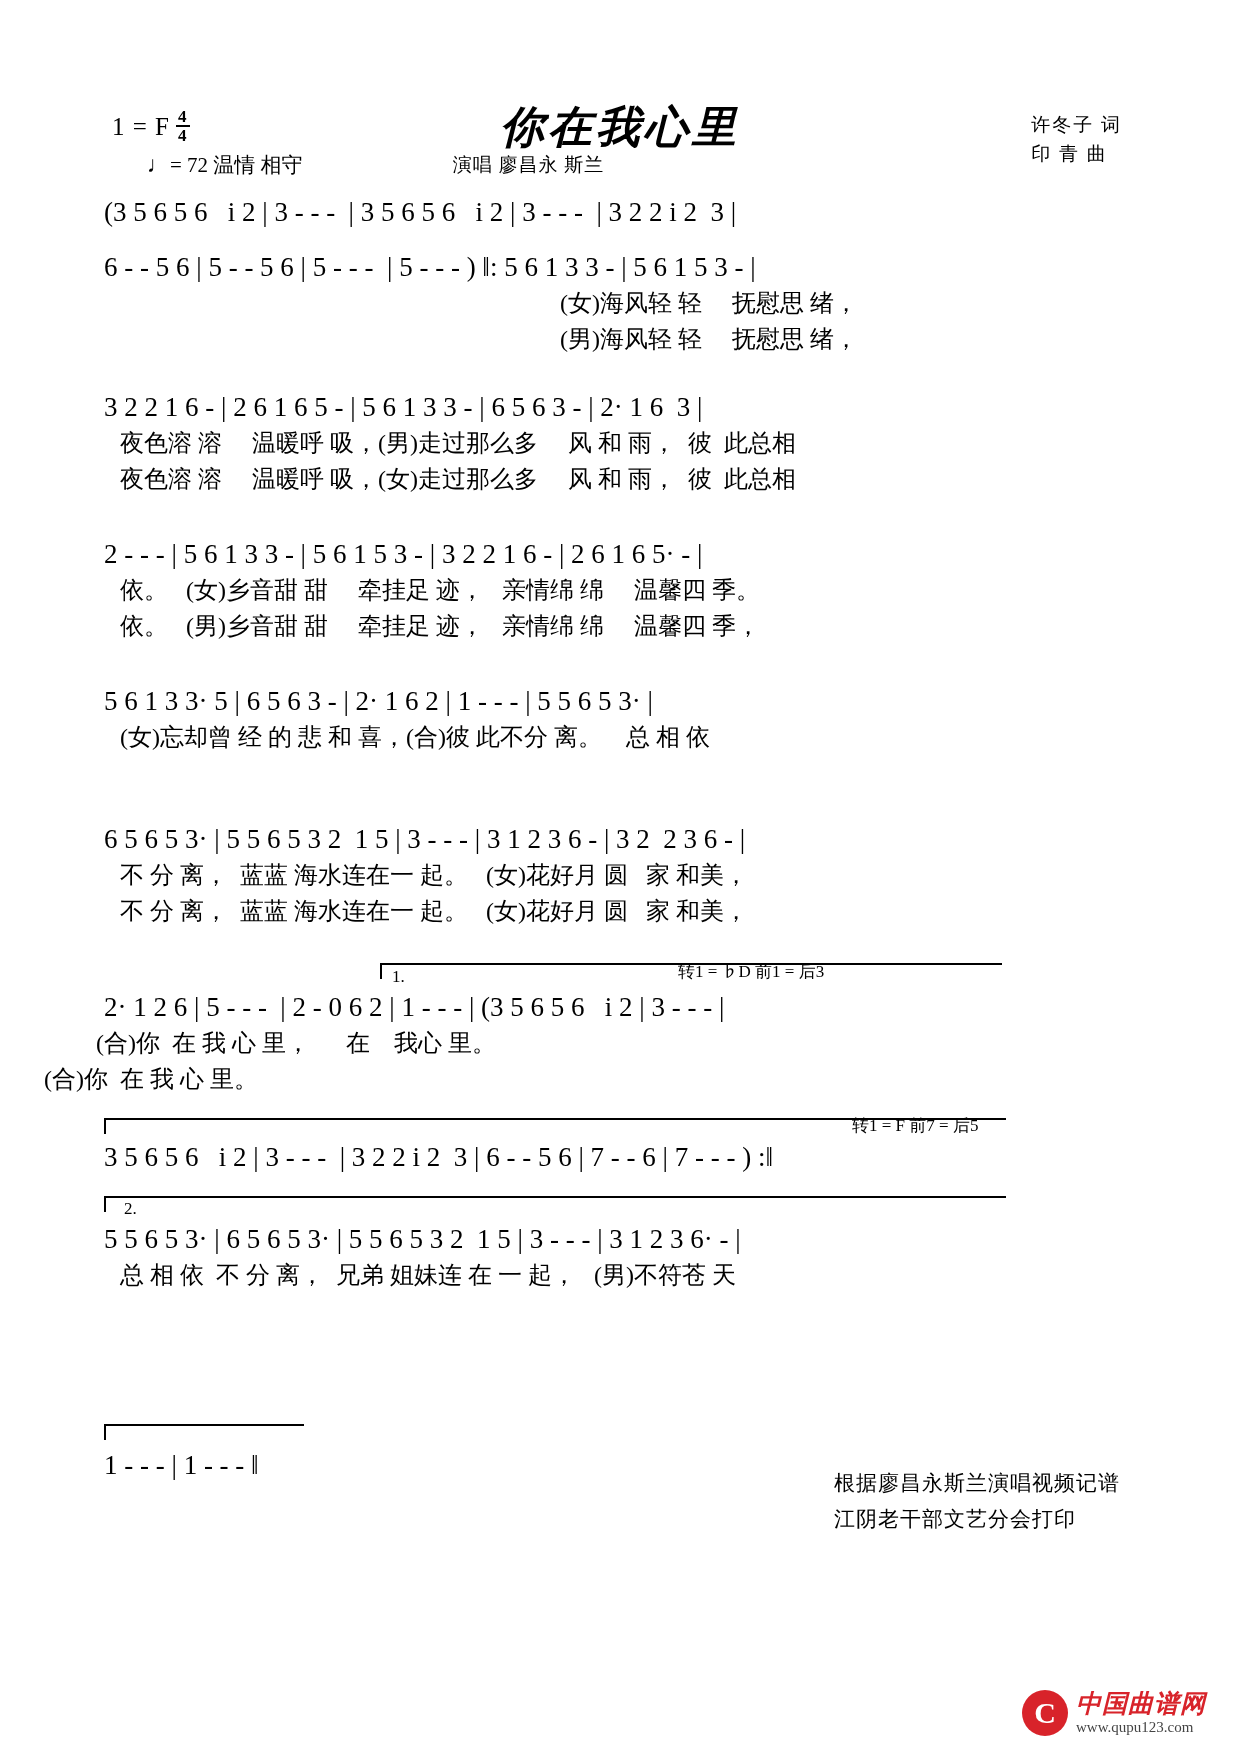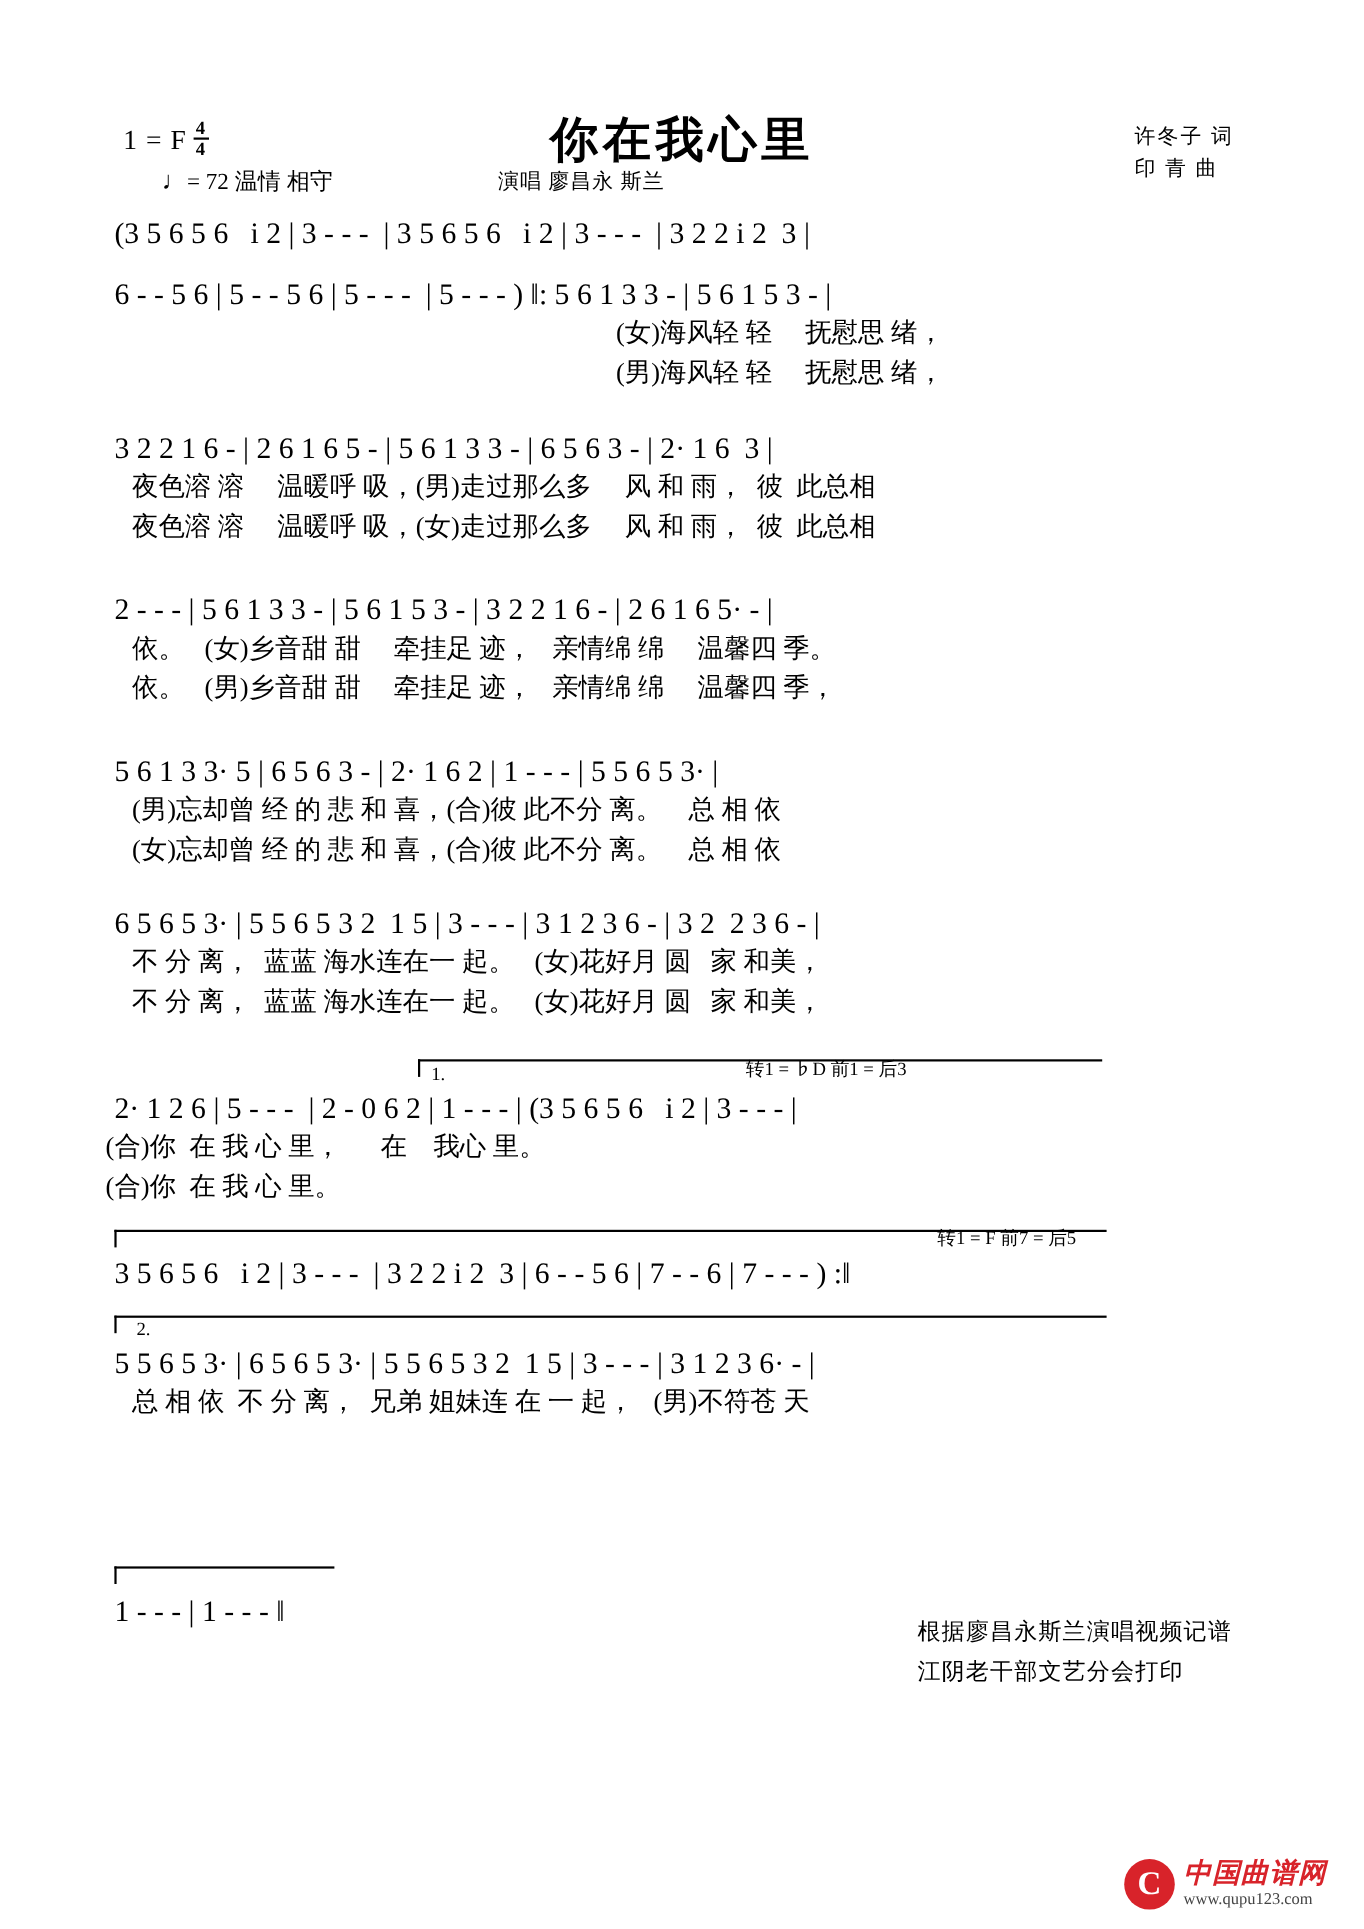--- a/index.html
+++ b/index.html
@@ -54,20 +54,21 @@
 
   .title {
     position: absolute;
     left: 0; top: 98px;
     width: 1240px;
     text-align: center;
     font-size: 44px;
     font-weight: bold;
     font-family: "Liberation Serif", serif;
     letter-spacing: 4px;
+    font-style: italic;
   }
   .subtitle {
     position: absolute;
     left: 0; top: 152px;
     width: 1057px;
     text-align: center;
     font-size: 19px;
     letter-spacing: 1px;
   }
   .credits {
@@ -188,38 +189,37 @@
   </div>
 
   <div class="system" style="top:537px">
     <div class="notes">2 - - - | 5 6 1 3 3 - | 5 6 1 5 3 - | 3 2 2 1 6 - | 2 6 1 6 5· - |</div>
     <div class="lyrics">依。   (女)乡音甜 甜     牵挂足 迹，   亲情绵 绵     温馨四 季。</div>
     <div class="lyrics">依。   (男)乡音甜 甜     牵挂足 迹，   亲情绵 绵     温馨四 季，</div>
   </div>
 
   <div class="system" style="top:684px">
     <div class="notes">5 6 1 3 3· 5 | 6 5 6 3 - | 2· 1 6 2 | 1 - - - | 5 5 6 5 3· |</div>
-    <div class="lyrics">(男)忘却曾 经 的 悲 和 喜，(合)彼 此不分 离。    总 相 依</div>
     <div class="lyrics">(女)忘却曾 经 的 悲 和 喜，(合)彼 此不分 离。    总 相 依</div>
   </div>
 
   <div class="system" style="top:822px">
     <div class="notes">6 5 6 5 3· | 5 5 6 5 3 2  1 5 | 3 - - - | 3 1 2 3 6 - | 3 2  2 3 6 - |</div>
     <div class="lyrics">不 分 离，  蓝蓝 海水连在一 起。   (女)花好月 圆   家 和美，</div>
     <div class="lyrics">不 分 离，  蓝蓝 海水连在一 起。   (女)花好月 圆   家 和美，</div>
   </div>
 
   <div class="hbracket" style="left:380px; top:963px; width:620px;"></div>
   <div class="bracket-label" style="left:392px; top:967px;">1.</div>
   <div class="mark-text" style="left:678px; top:960px;">转1 = ♭D 前1 = 后3</div>
 
   <div class="system" style="top:990px">
     <div class="notes">2· 1 2 6 | 5 - - -  | 2 - 0 6 2 | 1 - - - | (3 5 6 5 6   i 2 | 3 - - - |</div>
     <div class="lyrics" style="padding-left:96px">(合)你  在 我 心 里，      在    我心 里。</div>
-    <div class="lyrics" style="padding-left:96px">(合)你  在 我 心 里。</div>
+    <div class="lyrics" style="padding-left:44px">(合)你  在 我 心 里。</div>
   </div>
 
   <div class="hbracket" style="left:104px; top:1118px; width:900px;"></div>
   <div class="mark-text" style="left:852px; top:1114px;">转1 = F 前7 = 后5</div>
   <div class="system" style="top:1140px">
     <div class="notes">3 5 6 5 6   i 2 | 3 - - -  | 3 2 2 i 2  3 | 6 - - 5 6 | 7 - - 6 | 7 - - - ) :‖</div>
   </div>
 
   <div class="hbracket" style="left:104px; top:1196px; width:900px;"></div>
   <div class="bracket-label" style="left:124px; top:1199px;">2.</div>

